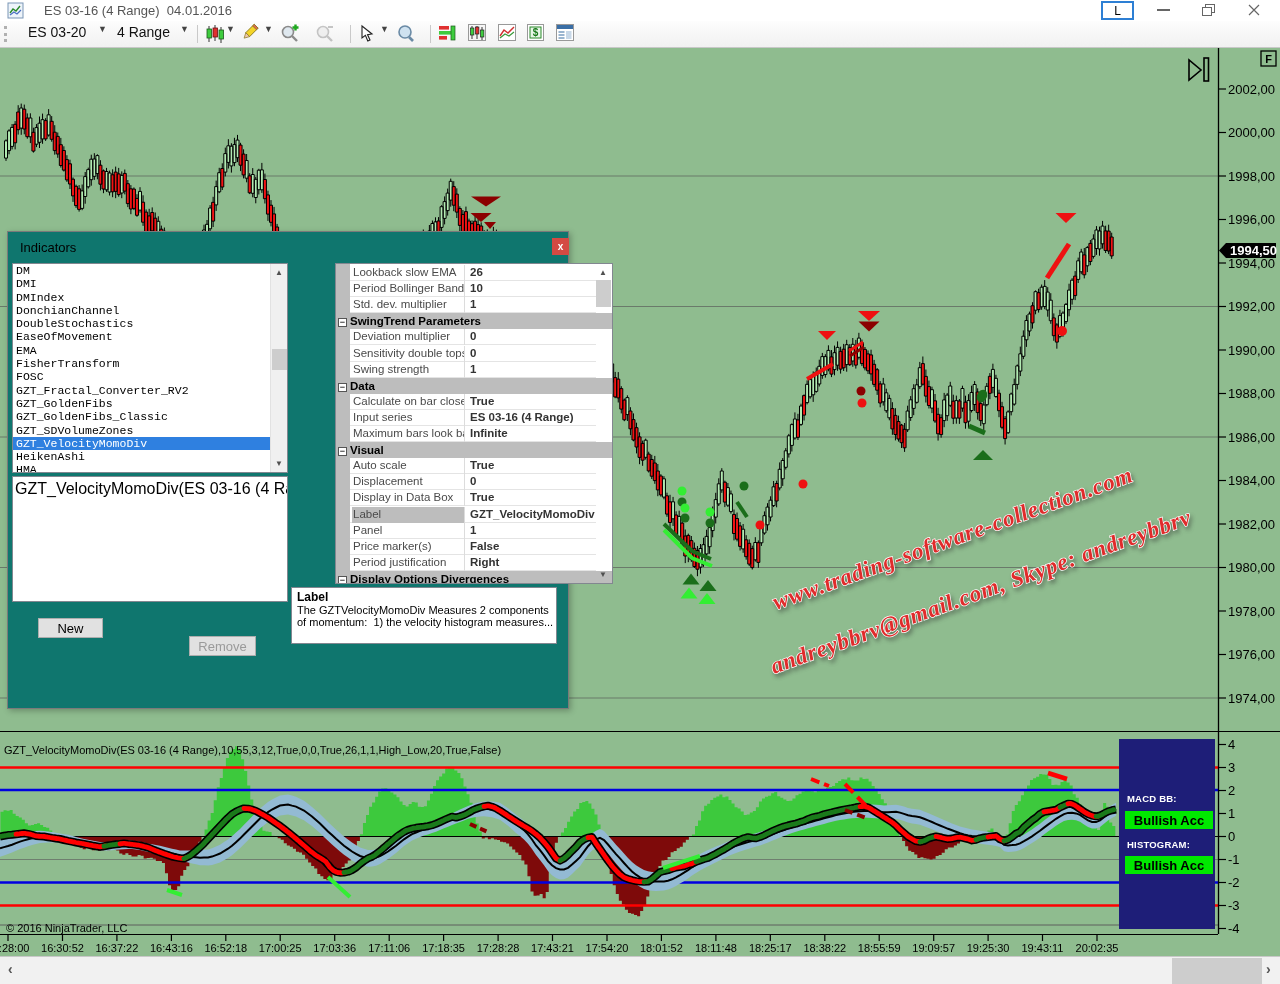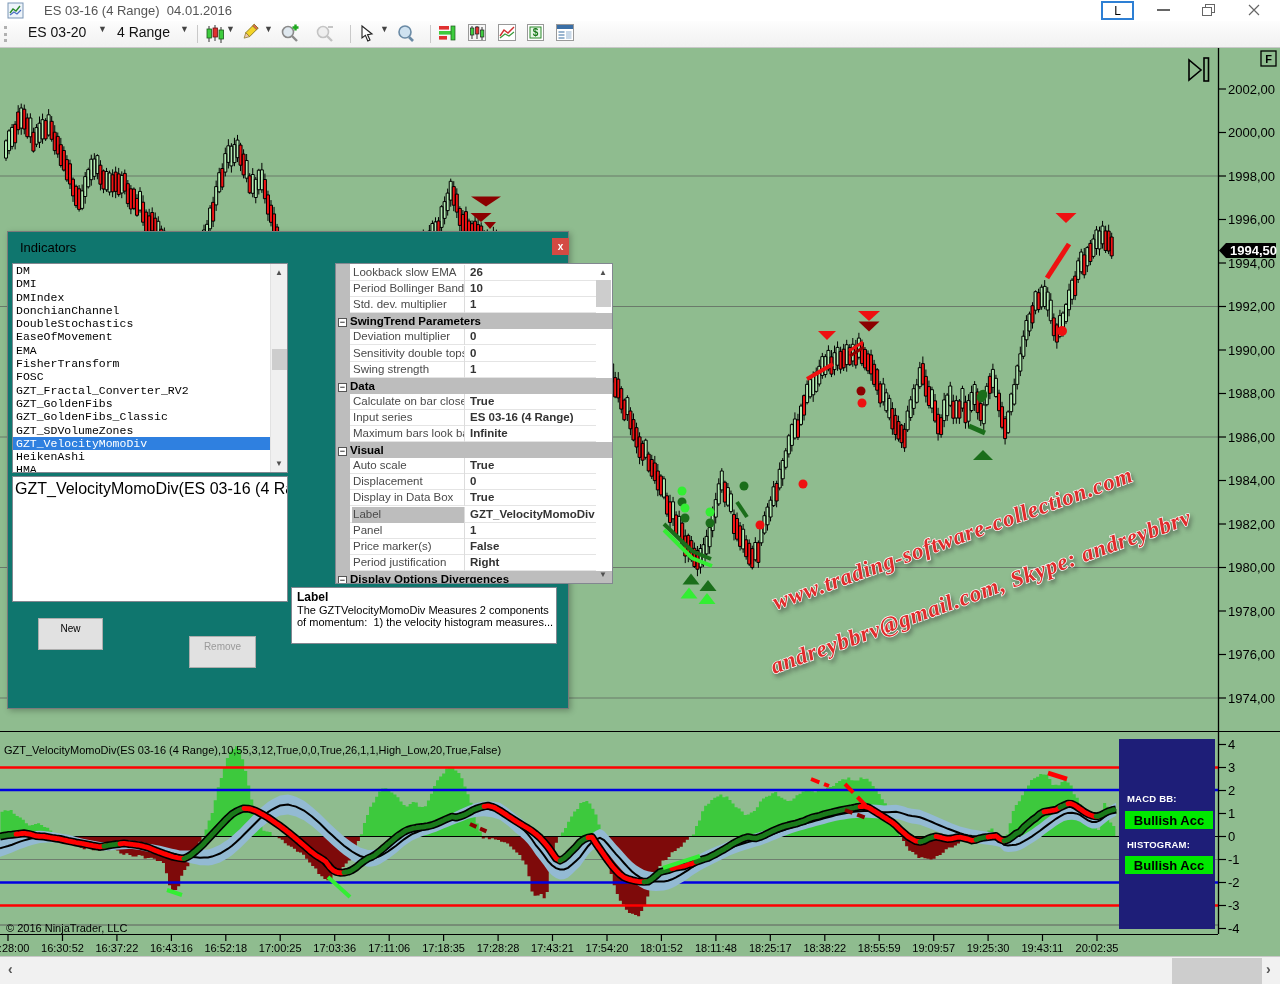--- a/index.html
+++ b/index.html
@@ -13,21 +13,21 @@
 #dlg { position:absolute; left:7px; top:231px; width:562px; height:478px; background:#0f766e; border:1px solid #7a7a7a; box-shadow:2px 2px 6px rgba(0,0,0,0.25); }
 #dlg .title { position:absolute; left:12px; top:8px; font-size:13px; color:#000; }
 #dlgx { position:absolute; left:544px; top:6px; width:17px; height:17px; background:#d44a43; color:#fff; font-size:10px; font-weight:bold; text-align:center; line-height:17px; }
 #lbox { position:absolute; left:4px; top:31px; width:276px; height:210px; border:1px solid #828790; background:#fff; font-size:11.5px; overflow:hidden; }
 #lbox .it { height:13.3px; line-height:13.3px; padding-left:3px; white-space:nowrap;font-family:Liberation Mono, monospace; }
 #lbox .sel { background:#2f80e0; color:#fff; }
 #lscroll { position:absolute; right:0; top:0; width:17px; height:208px; background:#f0f0f0; border-left:1px solid #e2e2e2; }
 #lscroll .th { position:absolute; left:1px; top:85px; width:15px; height:21px; background:#cdcdcd; }
 .sarr { position:absolute; left:0; width:16px; text-align:center; font-size:8px; color:#505050; }
 #tarea { position:absolute; left:4px; top:244px; width:276px; height:126px; border:1px solid #828790; background:#fff; font-size:16px; padding:3px 2px; overflow:hidden; white-space:nowrap; }
-.btn { position:absolute; height:32px; background:#e1e1e1; border:1px solid #adadad; font-size:10px; text-align:center; color:#000; font-family:"Liberation Sans",sans-serif; }
+.btn { position:absolute; height:20px; background:#e1e1e1; border:1px solid #adadad; font-size:13px; text-align:center; color:#000; font-family:"Liberation Sans",sans-serif; }
 #grid { position:absolute; left:283px; top:31px; width:278px; height:321px; border:1px solid #828790; background:#fff; overflow:hidden; font-size:11.5px;margin-left:44px; }
 #grid .gut { position:absolute; left:0; top:0; width:14px; height:321px; background:#bdbdbd; }
 #grid .row { position:absolute; left:14px; width:246px; height:16.1px; border-bottom:1px solid #e4e4e4; }
 #grid .row .lb { position:absolute; left:2px; top:0; width:113px; height:16px; color:#4a4a4a; line-height:15px; padding-left:1px; overflow:hidden; white-space:nowrap; border-right:1px solid #dcdcdc; }
 #grid .row .vl { position:absolute; left:117px; top:0; width:129px; height:16px; line-height:15px; padding-left:3px; font-weight:bold; color:#333; overflow:hidden; white-space:nowrap; }
 #grid .hdr { position:absolute; left:0px; width:276px; height:16.1px; background:#bdbdbd; font-weight:bold; color:#000; line-height:16px; }
 #grid .hdr .bx { display:inline-block; width:9px; height:9px; border:1px solid #555; background:#fff; font-size:9px; line-height:7px; text-align:center; margin:0 3px 0 2px; color:#333; }
 #gscroll { position:absolute; right:0; top:0; width:17px; height:319px; }
 #gscroll .th { position:absolute; left:1px; top:16px; width:15px; height:27px; background:#cdcdcd; }
 #desc { position:absolute; left:283px; top:355px; width:266px; height:57px; border:1px solid #828790; background:#fff; font-size:11px; padding:2px 5px; overflow:hidden; }

